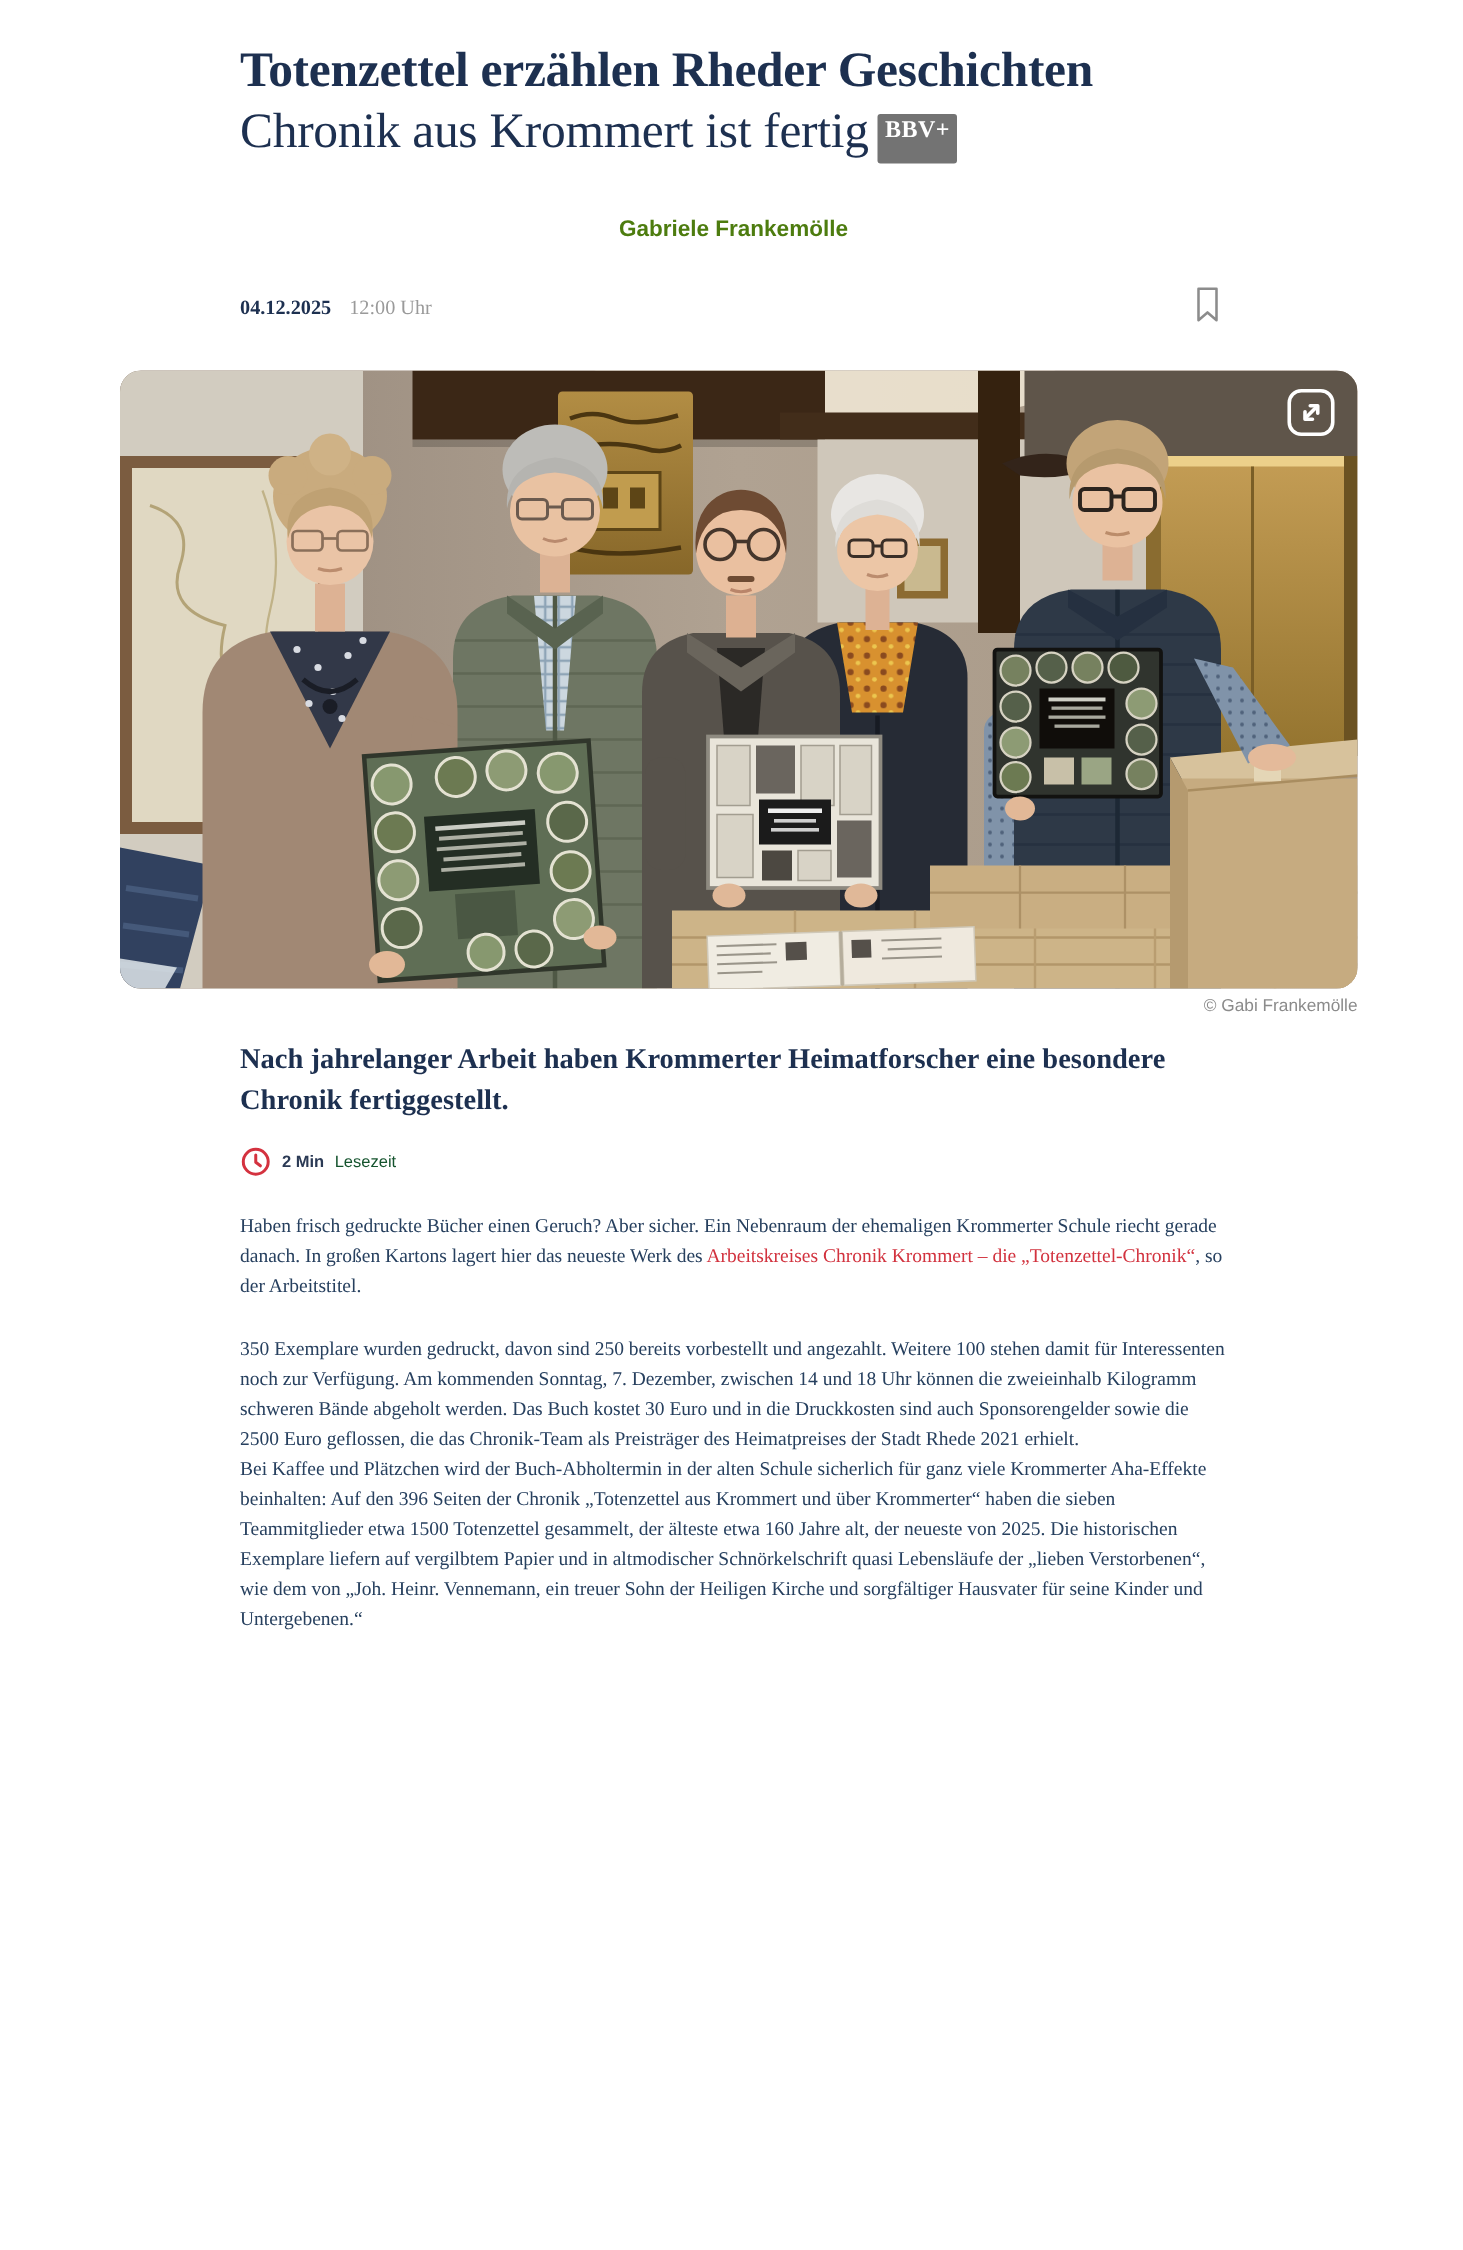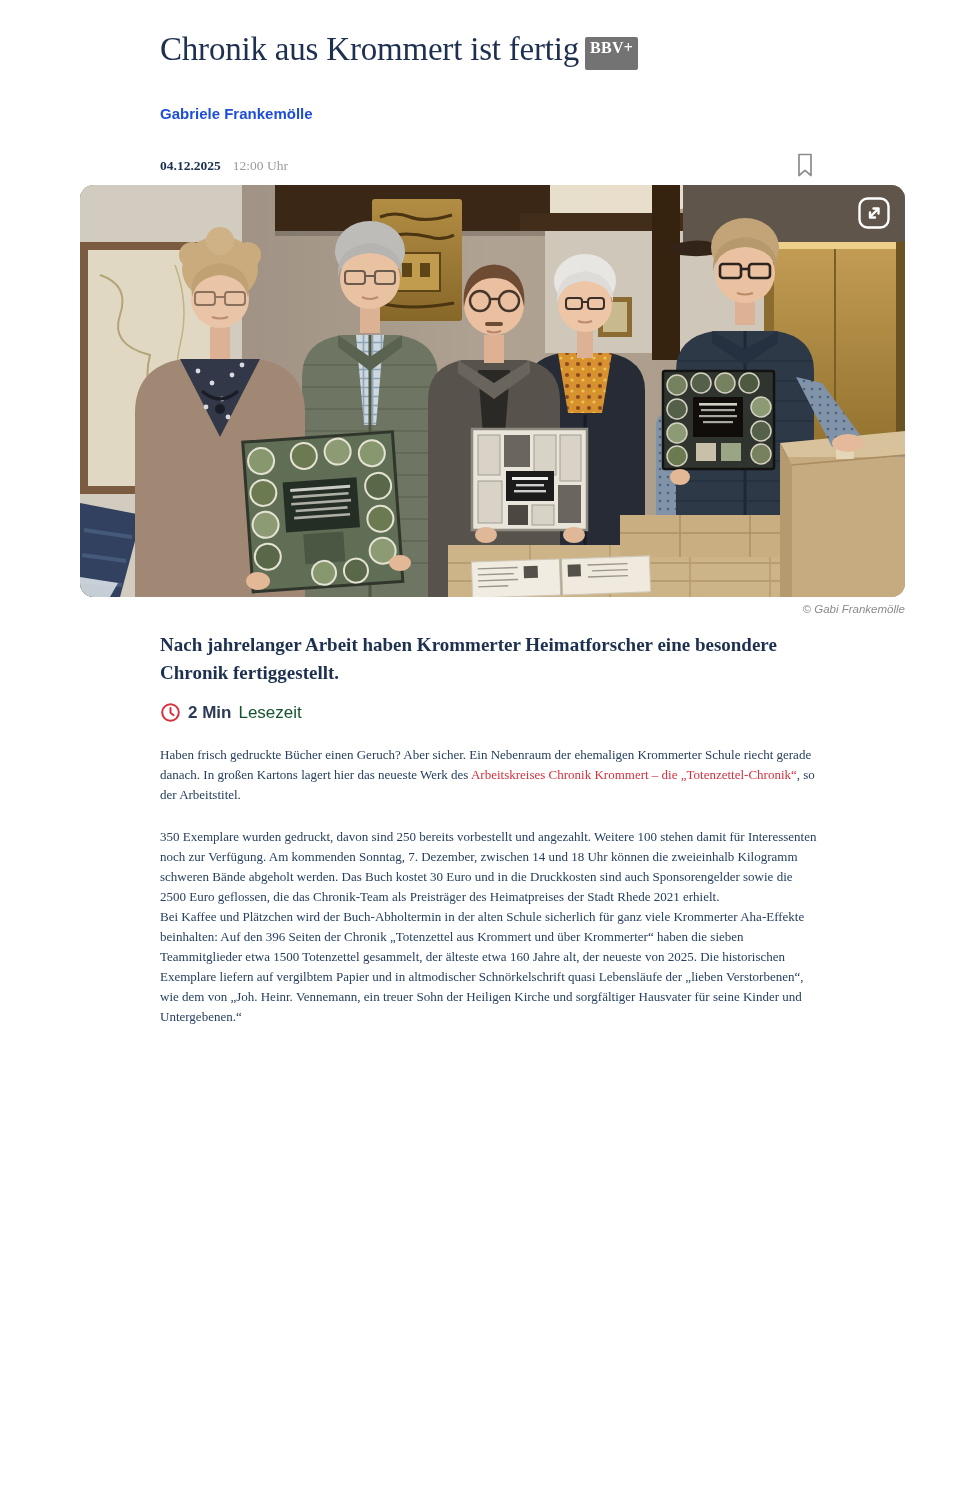--- a/index.html
+++ b/index.html
@@ -19,69 +19,70 @@
   }
   .badge{
     display:inline-block;background:#737373;color:#fff;
     font-size:16px;font-weight:700;line-height:1;
     padding:3px 5px 14px 5px;border-radius:2px;
     transform:translateY(-7px);margin-left:6px;
     font-family:"Liberation Serif",serif;letter-spacing:.3px;
   }
   .author{
     margin-top:28px;font-family:"Liberation Sans","DejaVu Sans",sans-serif;
-    font-size:15px;font-weight:700;color:#1d4ed8;
+    font-size:15px;font-weight:700;color:#4d7c0f;text-align:center;
   }
   .meta-row{
     margin-top:30px;display:flex;align-items:center;justify-content:space-between;
     font-family:Liberation Serif, serif;font-size:13.5px;
   }
   .meta-date{font-weight:700;color:#1d3050;}
   .meta-time{color:#9a9a9a;margin-left:12px;}
   .bookmark-btn{
     background:none;border:none;padding:0;cursor:pointer;width:26px;height:28px;
     display:flex;align-items:center;justify-content:center;
   }
-  figure.hero{margin:5px 0 0 0;padding:0;width:825px;margin-left:80px;font-style:italic;}
+  figure.hero{margin:28px 0 0 0;padding:0;width:825px;margin-left:80px;}
   .photo{
     position:relative;width:825px;height:412px;border-radius:14px;
     overflow:hidden;background:#a99a8b;
   }
   .photo svg.scene{display:block;}
   .expand-btn{
     position:absolute;top:11px;right:14px;width:34px;height:34px;
     background:transparent;border:none;padding:0;cursor:pointer;
   }
   figcaption{
     margin-top:6px;text-align:right;color:#8b8b8b;font-size:11.5px;
     font-family:"Liberation Sans","DejaVu Sans",sans-serif;
   }
   .lead{
     margin:16px 0 0 0;font-size:19px;line-height:1.45;font-weight:700;
     color:#1d3050;
   }
   .readtime{
     margin-top:16px;display:flex;align-items:center;gap:7px;
-    font-family:"Liberation Sans","DejaVu Sans",sans-serif;font-size:17px;
+    font-family:"Liberation Sans","DejaVu Sans",sans-serif;font-size:11px;
   }
   .readtime .val{color:#2b3a55;font-weight:700;}
   .readtime .lbl{color:#14532d;}
   p.body{
     margin:22px 0 0 0;font-size:13px;line-height:1.54;color:#27405f;
     hyphens:auto;-webkit-hyphens:auto;
   }
   p.body.cont{margin-top:0;}
   a.article-link{color:#d2323e;text-decoration:none;cursor:pointer;}
 </style>
 </head>
 <body>
 
 <div class="page">
 
   <header class="col">
+    <h1 class="title">Totenzettel erzählen Rheder Geschichten</h1>
     <h2 class="subtitle"><span>Chronik aus Krommert ist fertig</span><span class="badge">BBV+</span></h2>
     <div class="author">Gabriele Frankemölle</div>
     <div class="meta-row">
       <div>
         <span class="meta-date">04.12.2025</span><span class="meta-time">12:00 Uhr</span>
       </div>
       <button class="bookmark-btn">
         <span>
           <svg width="20" height="26" viewBox="0 0 20 26" fill="none">
             <path d="M4 2.5h12v21l-6-5.2-6 5.2z" stroke="#8c8c8c" stroke-width="1.7" stroke-linejoin="round"></path>

